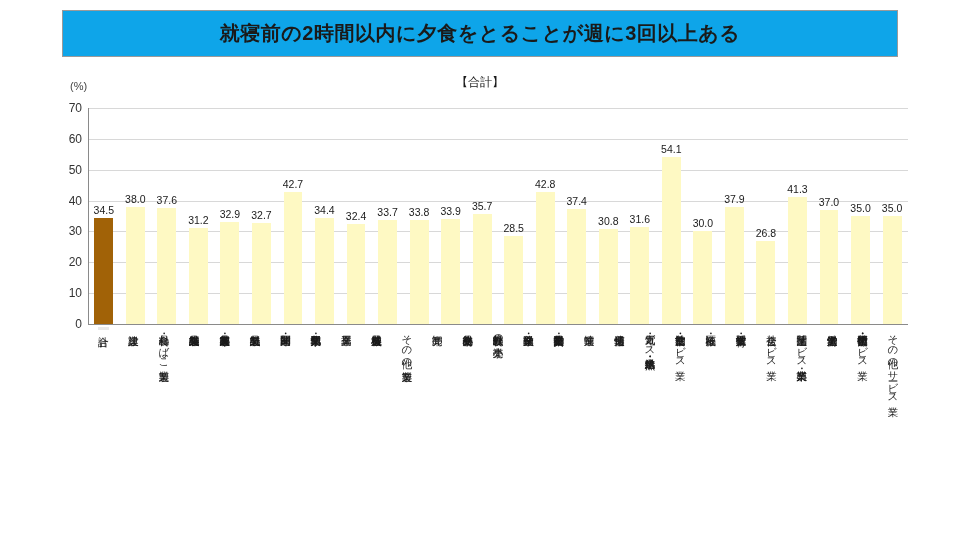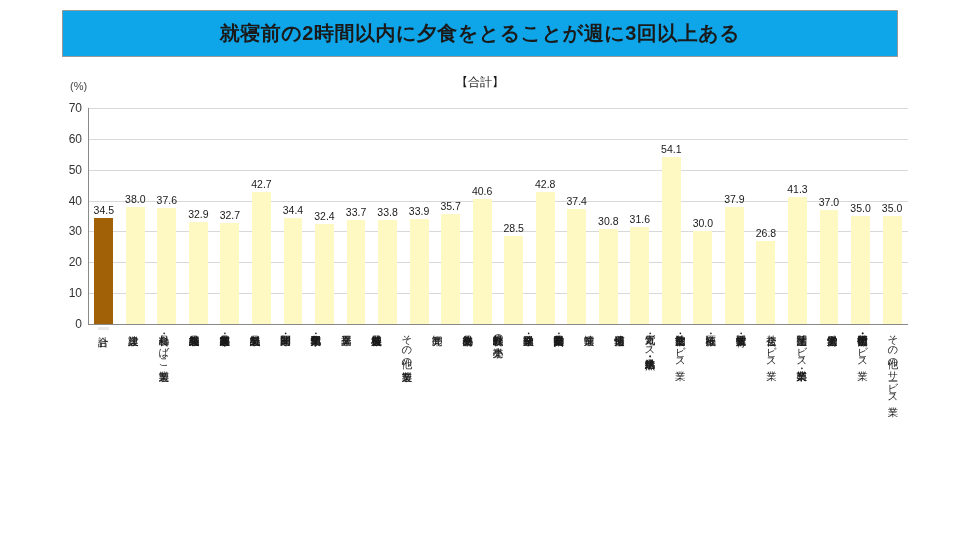--- a/index.html
+++ b/index.html
@@ -184,20 +184,25 @@
         <div class="bar" style="height: 117.257px;">
           <div class="bar-value">38.0</div>
         </div>
       </div>
       <div class="bar-slot">
         <div class="bar" style="height: 116.023px;">
           <div class="bar-value">37.6</div>
         </div>
       </div>
       <div class="bar-slot">
+        <div class="bar" style="height: 96.2743px;">
+          <div class="bar-value">31.2</div>
+        </div>
+      </div>
+      <div class="bar-slot">
         <div class="bar" style="height: 101.52px;">
           <div class="bar-value">32.9</div>
         </div>
       </div>
       <div class="bar-slot">
         <div class="bar" style="height: 100.903px;">
           <div class="bar-value">32.7</div>
         </div>
       </div>
       <div class="bar-slot">
@@ -226,25 +231,20 @@
         </div>
       </div>
       <div class="bar-slot">
         <div class="bar" style="height: 104.606px;">
           <div class="bar-value">33.9</div>
         </div>
       </div>
       <div class="bar-slot">
         <div class="bar" style="height: 110.16px;">
           <div class="bar-value">35.7</div>
-        </div>
-      </div>
-      <div class="bar-slot">
-        <div class="bar" style="height: 125.28px;">
-          <div class="bar-value">40.6</div>
         </div>
       </div>
       <div class="bar-slot">
         <div class="bar" style="height: 87.9429px;">
           <div class="bar-value">28.5</div>
         </div>
       </div>
       <div class="bar-slot">
         <div class="bar" style="height: 132.069px;">
           <div class="bar-value">42.8</div>

